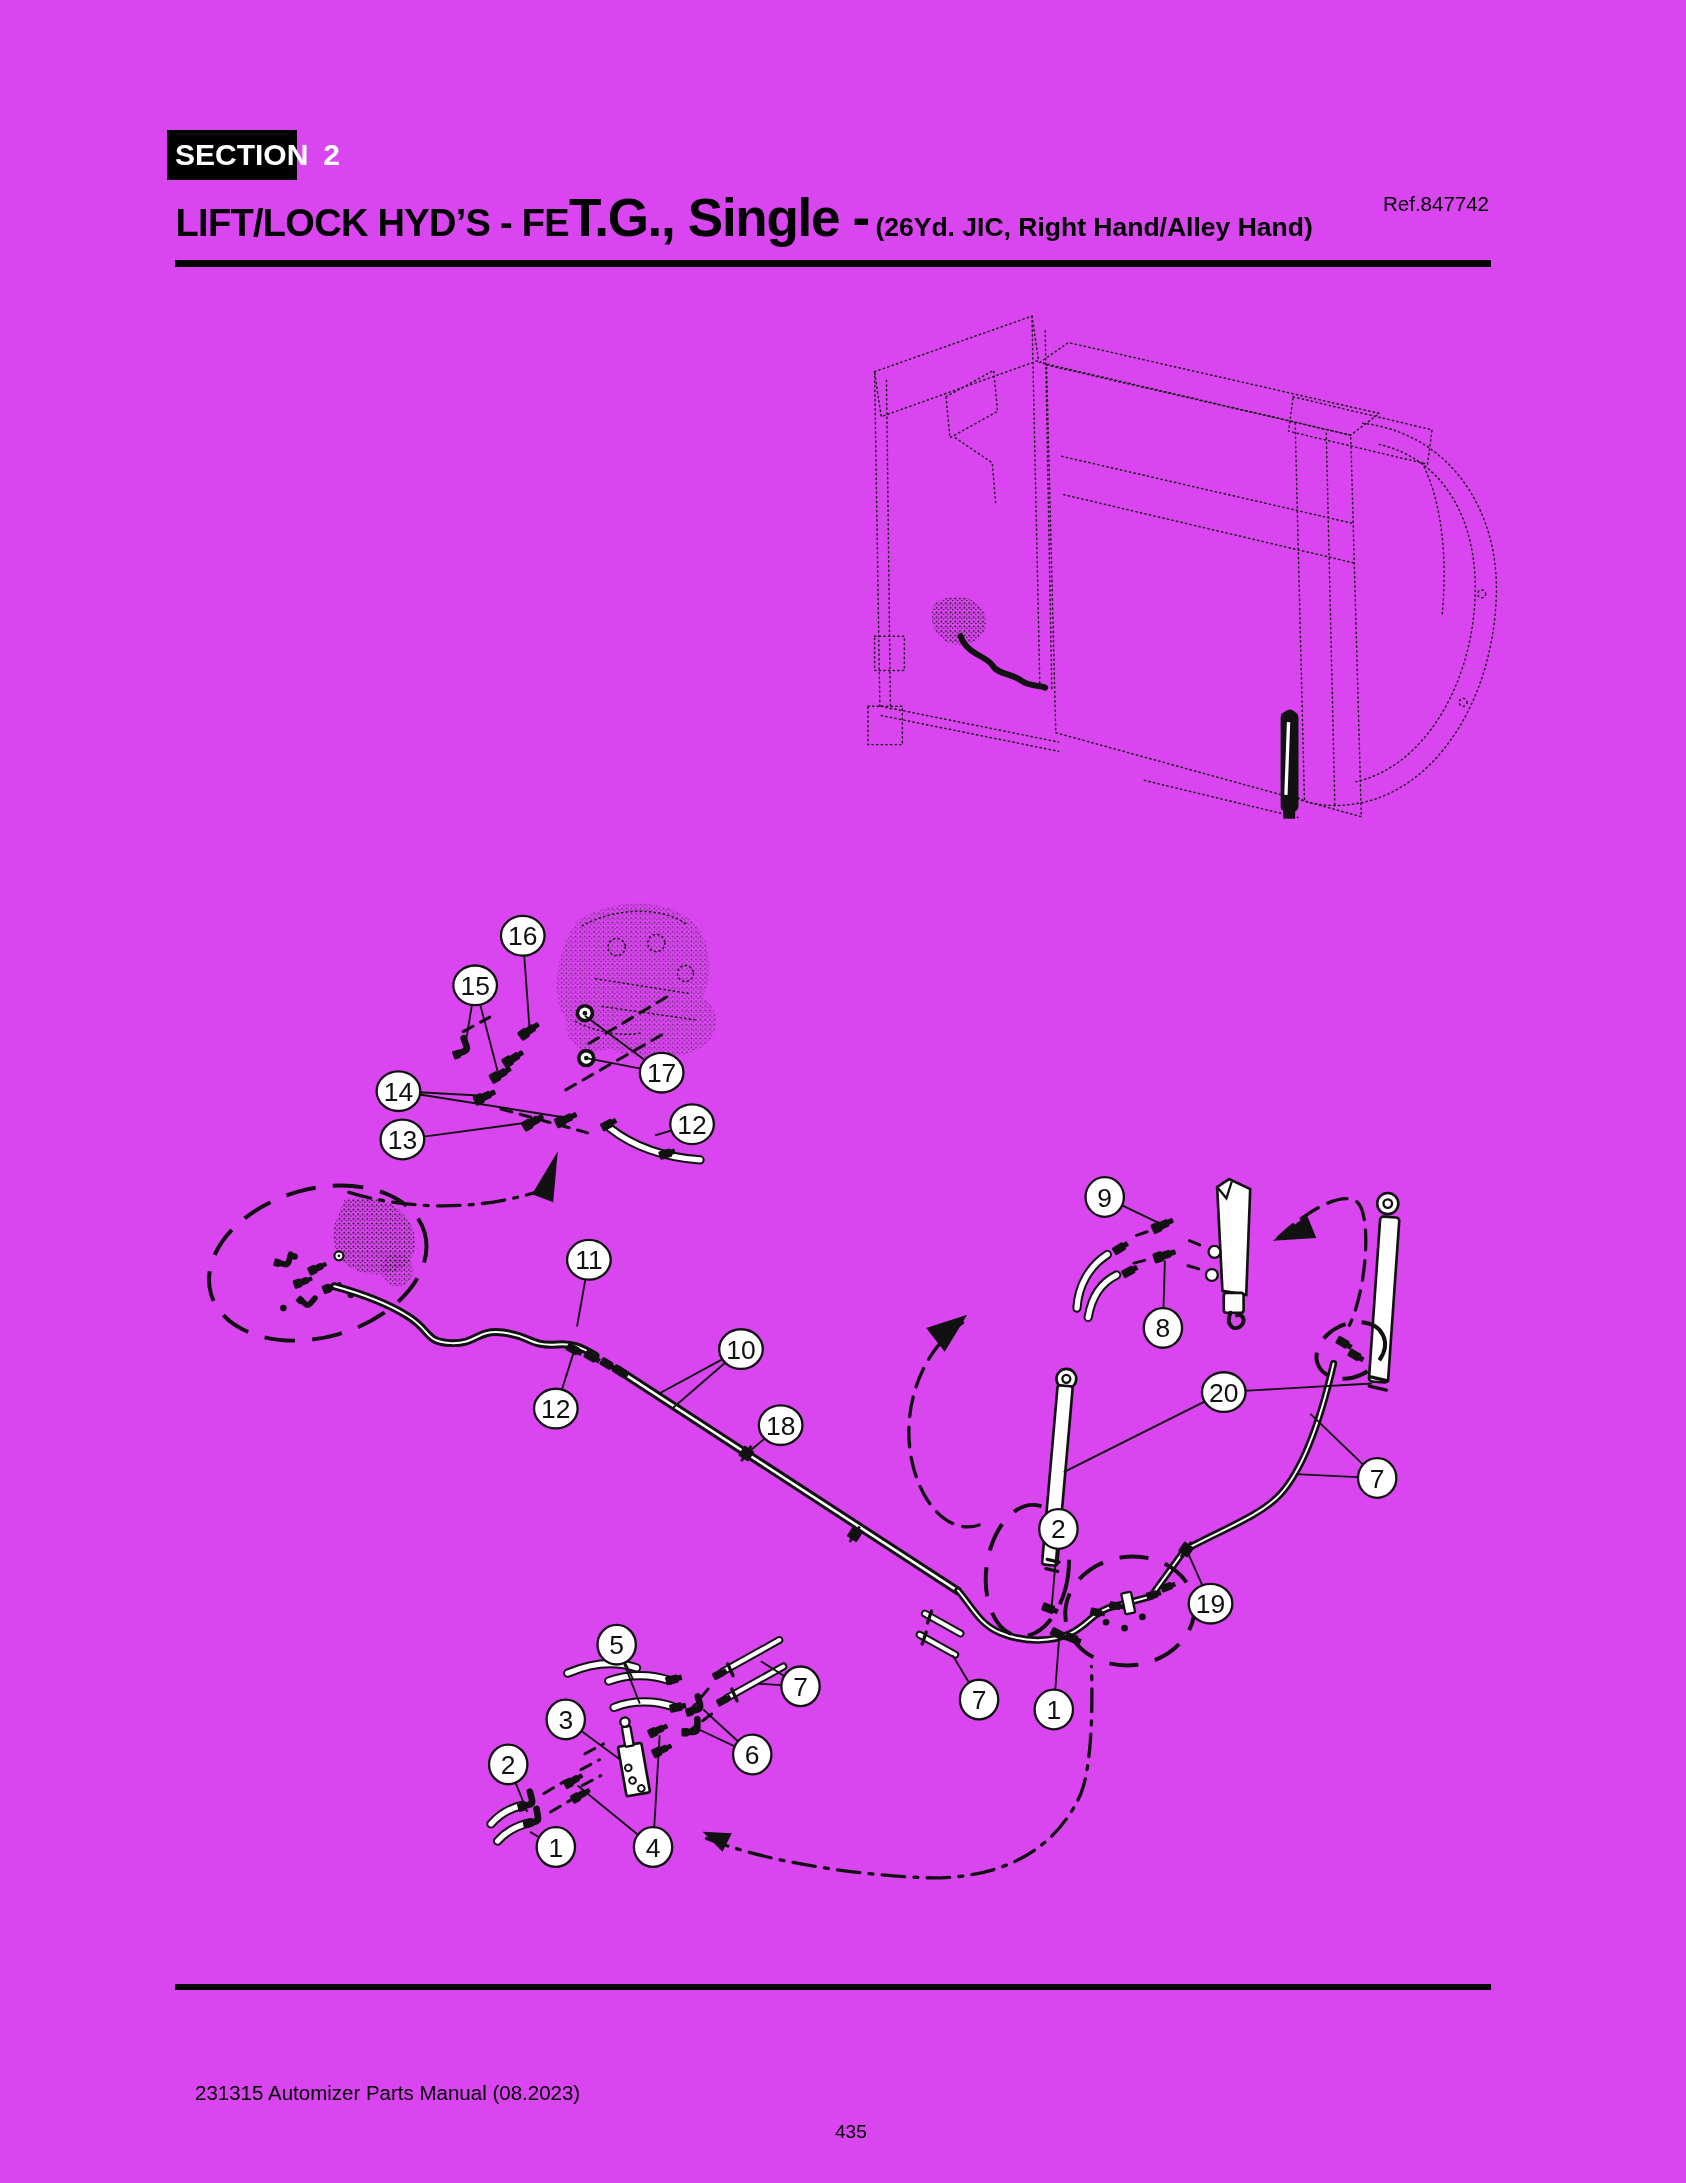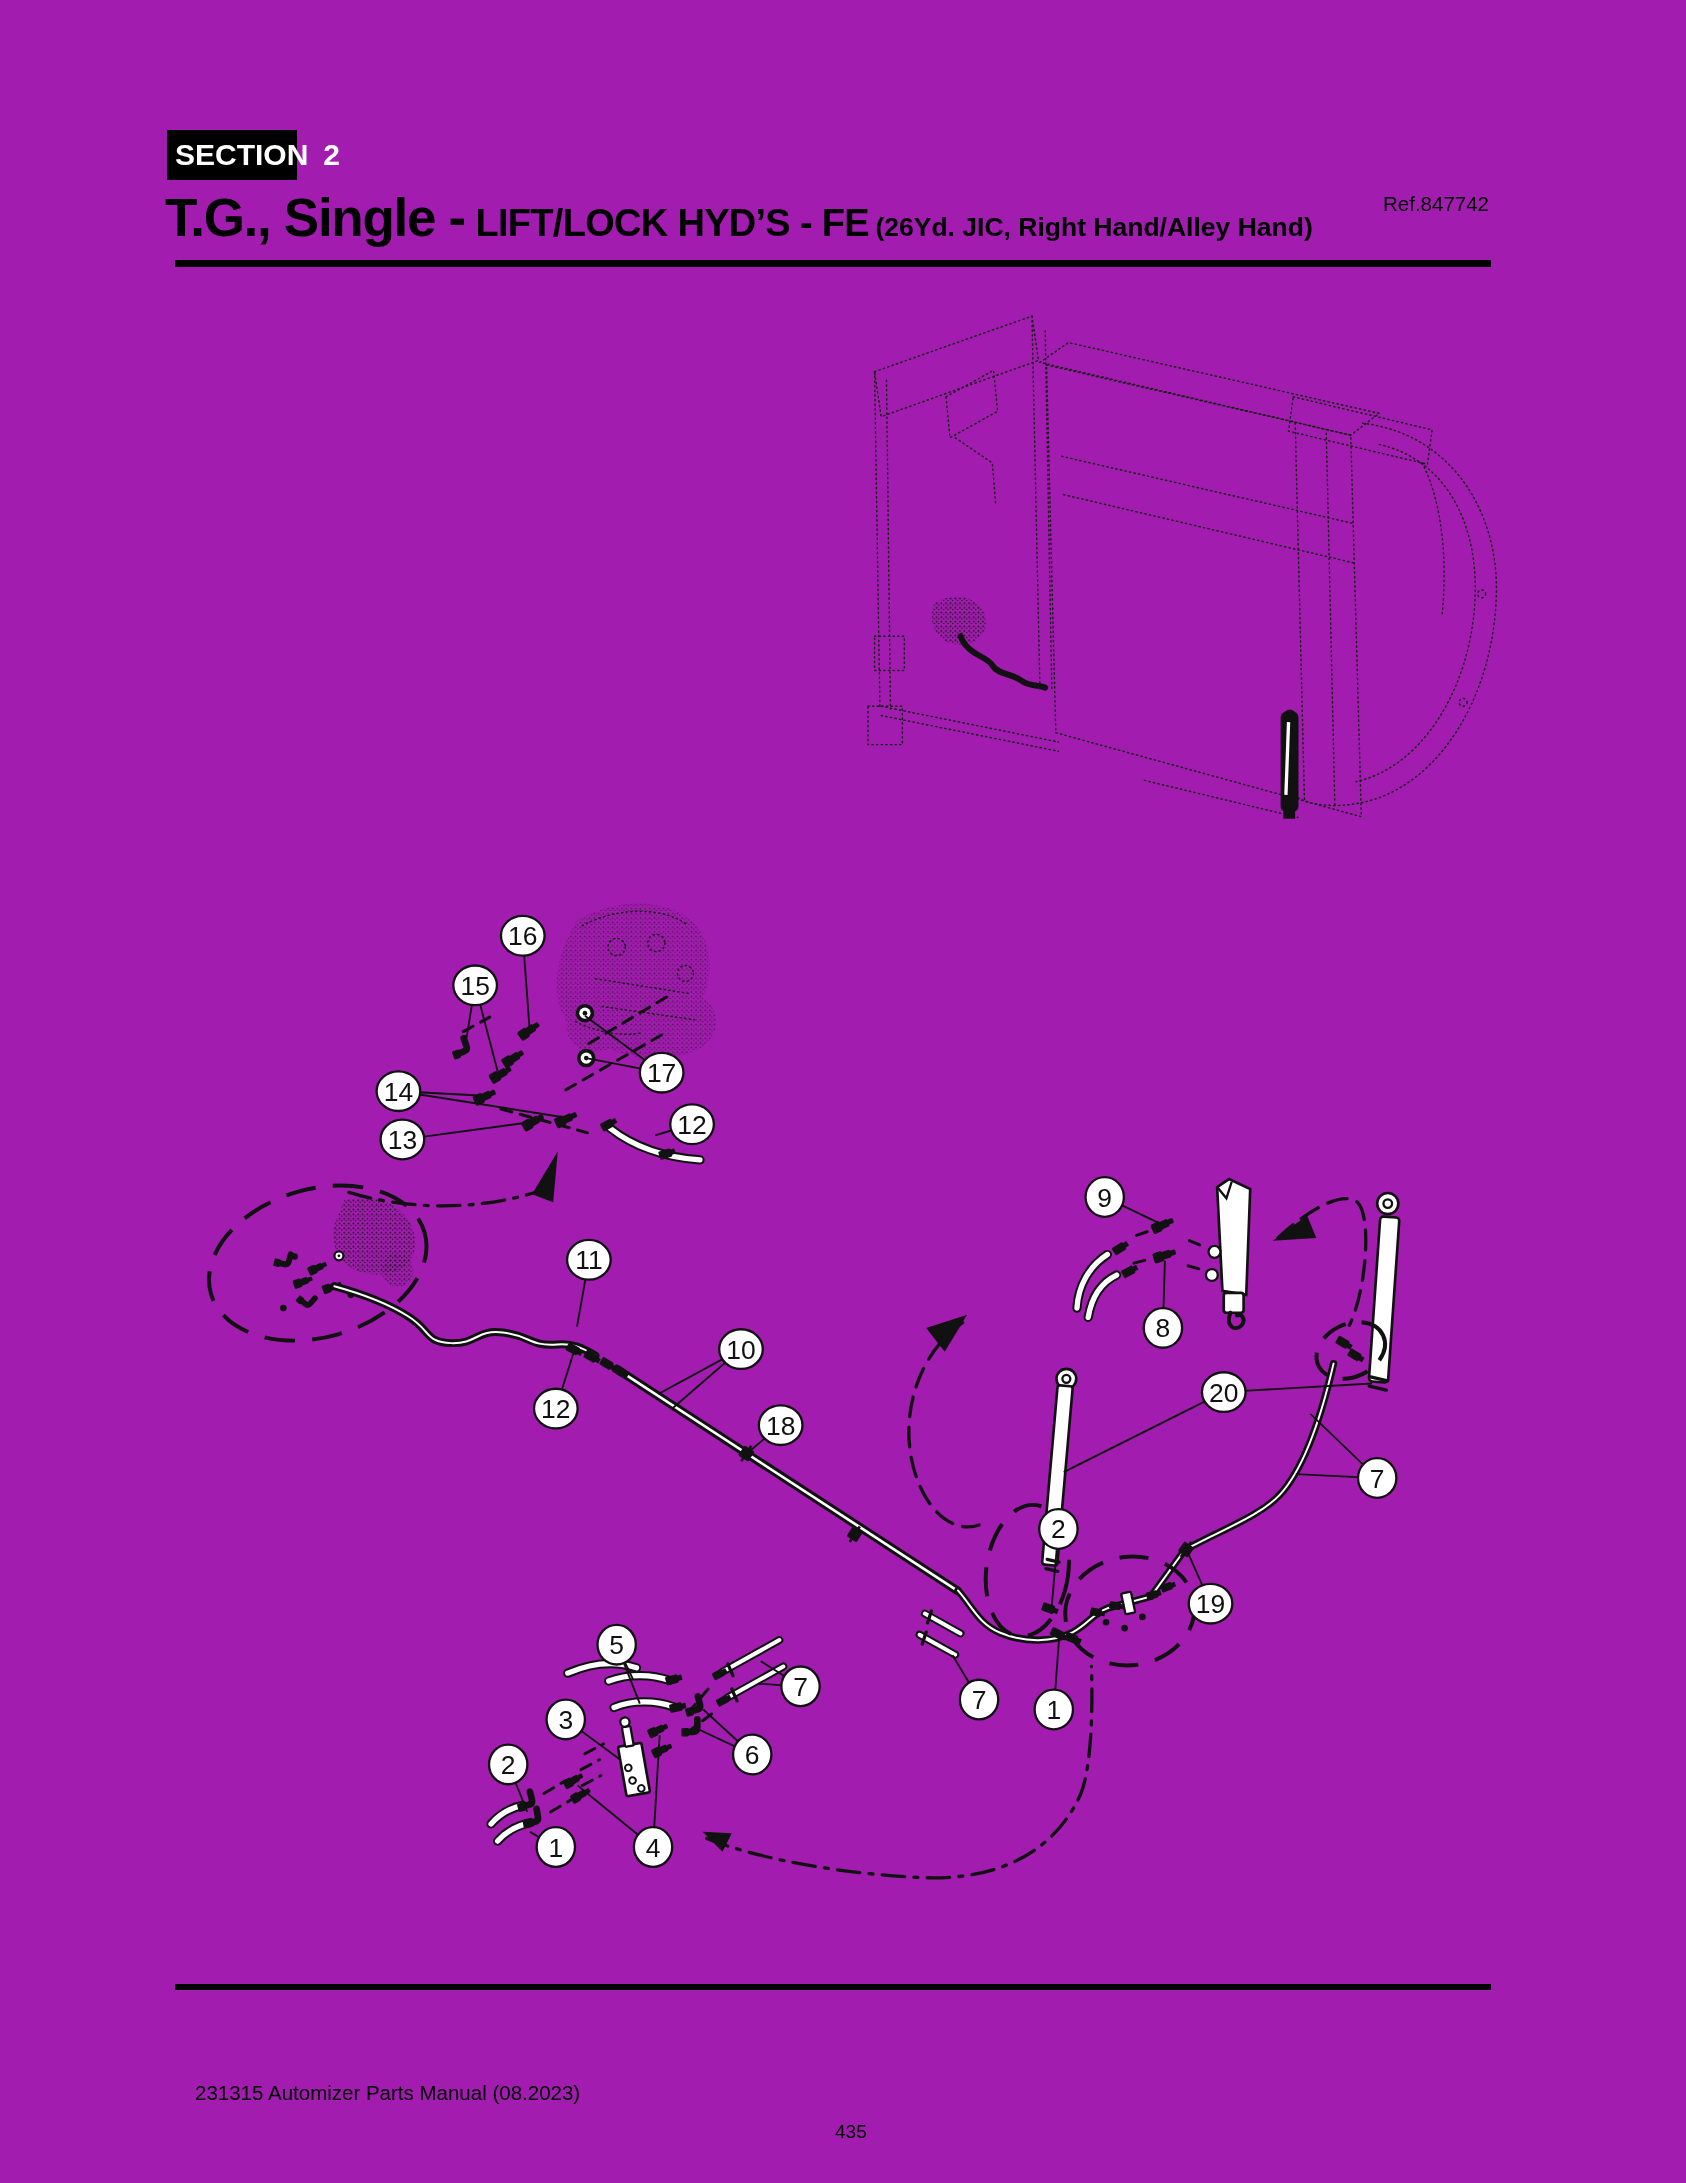--- a/index.html
+++ b/index.html
@@ -1,17 +1,17 @@
 <!DOCTYPE html>
 <html style="font-size:10.6px"><head>
 <meta charset="utf-8">
 <style>
   html,body{margin:0;padding:0;background:#888;}
   #page{
-    position:relative;width:1687px;height:2183px;background:#a21caf;
+    position:relative;width:1687px;height:2183px;background:#d946ef;
     font-family:"Liberation Sans", sans-serif;color:#000;overflow:hidden;
   }
   .abs{position:absolute;}
   #section-badge{
     left:167px;top:130px;width:130px;height:50px;background:#000;color:#fff;
     display:flex;align-items:center;padding-left:8px;box-sizing:border-box;
     font-size:30px;font-weight:bold;letter-spacing:0px;word-spacing:6.6px;white-space:nowrap;
   }
   #title-line{left:165px;top:187px;display:flex;align-items:baseline;white-space:nowrap;}
   #title-main{font-size:53px;font-weight:bold;letter-spacing:-1.3px;}
@@ -44,22 +44,22 @@
 </head>
 <body>
 
 <div id="page">
 
   <div id="section-badge" class="abs">
     <span>SECTION 2</span>
   </div>
 
   <div id="title-line" class="abs">
+    <span id="title-sub">LIFT/LOCK HYD’S - FE</span>
     <span id="title-main">T.G., Single -</span>
-    <span id="title-sub">LIFT/LOCK HYD’S - FE</span>
     <span id="title-paren">(26Yd. JIC, Right Hand/Alley Hand)</span>
   </div>
 
   <div id="ref-num" class="abs">Ref.847742</div>
 
   <div id="rule-top" class="abs rule"></div>
 
   <svg id="art" width="1687" height="2183" viewBox="0 0 2550 3301">
     <defs>
       <pattern id="stip" width="7" height="7" patternUnits="userSpaceOnUse">

